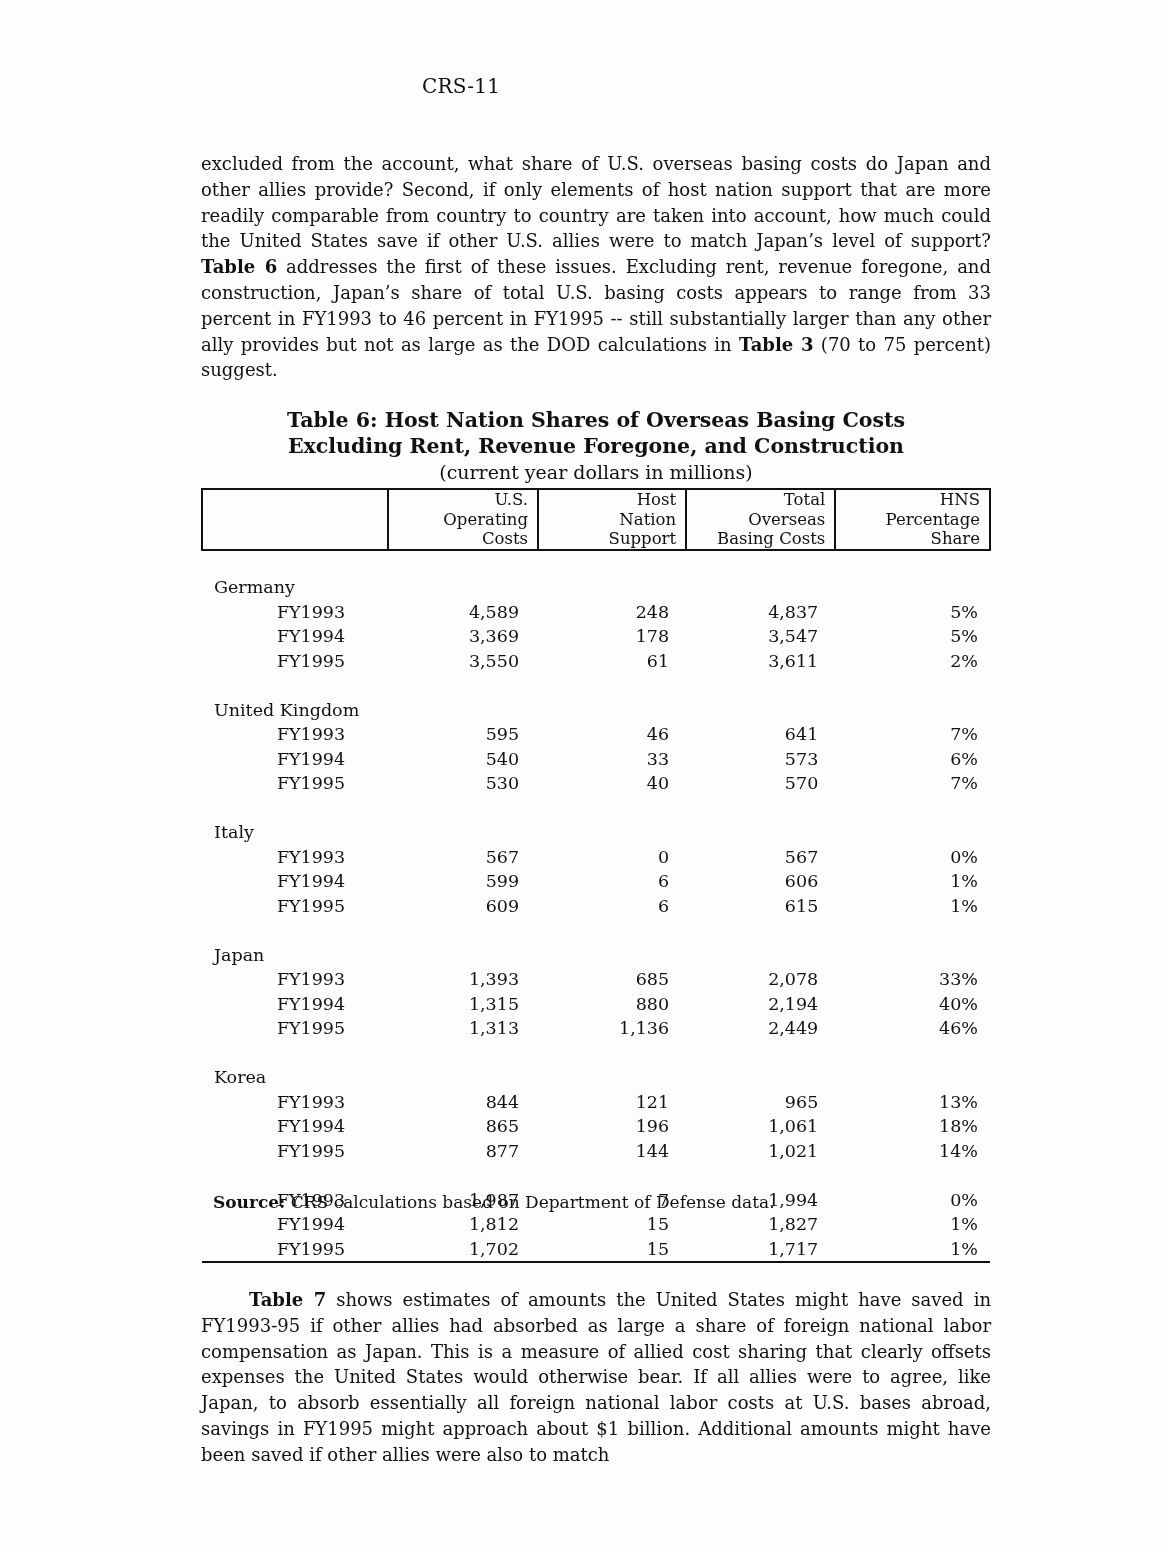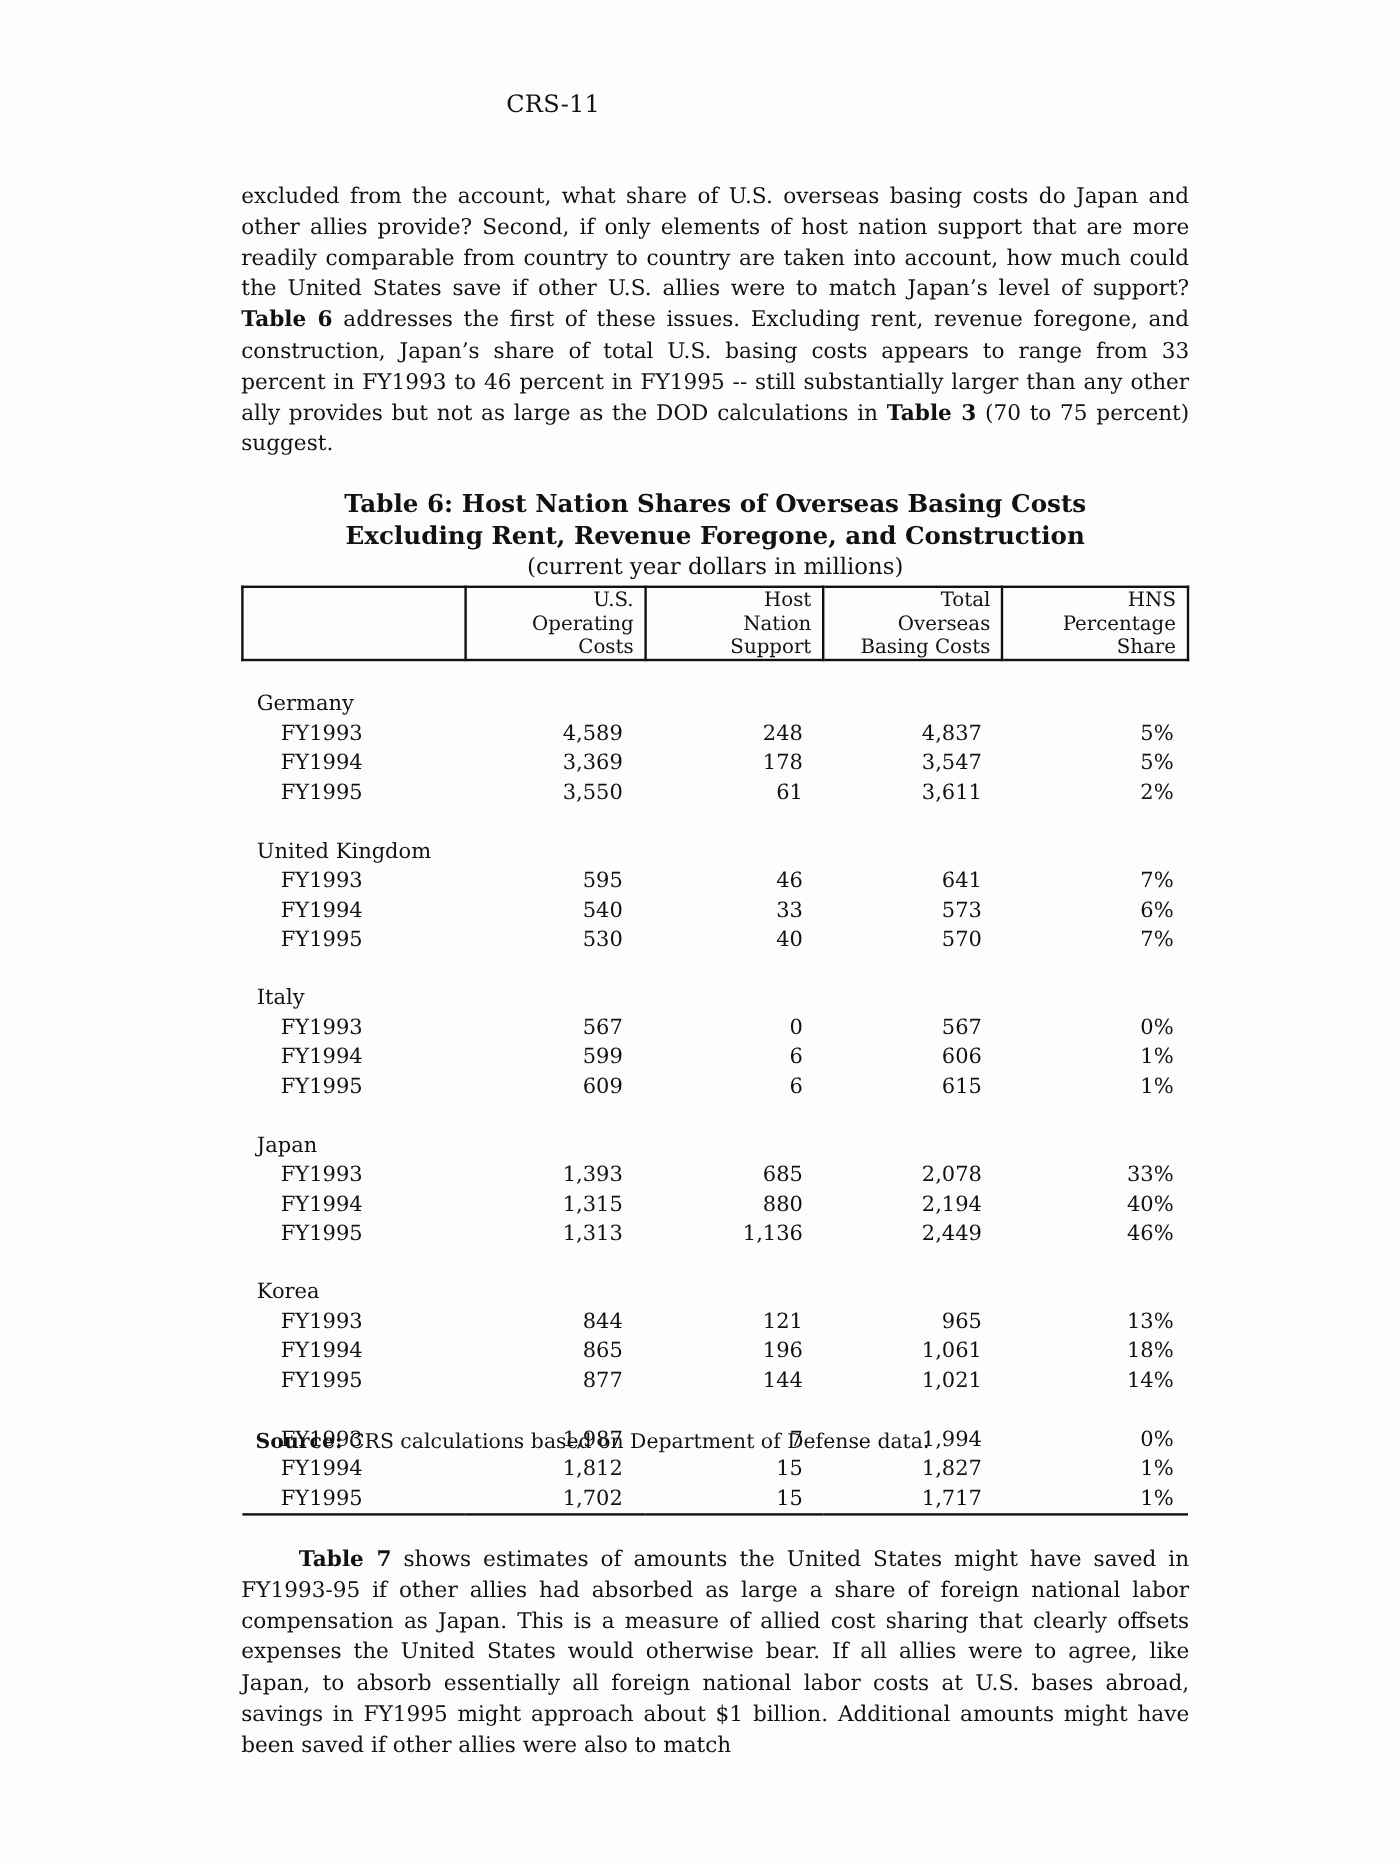--- a/index.html
+++ b/index.html
@@ -37,21 +37,21 @@
     vertical-align: top; padding: 0 9px 0 0; font-size: 16.5px; line-height: 19.5px;
     height: 58px;
   }
   .data-table thead th.blank { width: 186px; }
   .col-usop { width: 146px; }
   .col-hns { width: 146px; }
   .col-total { width: 146px; }
   .col-pct { width: 150px; }
   .data-table tbody td { padding: 0; height: 24.5px; line-height: 24.5px; text-align: right; }
   .data-table tbody td.label { text-align: left; padding-left: 12px; }
-  .data-table tbody td.yr { text-align: left; padding-left: 32px; }
+  .data-table tbody td.yr { text-align: center; padding-left: 32px; }
   .data-table tbody td.c1 { padding-right: 19px; }
   .data-table tbody td.c2 { padding-right: 17px; text-align: right; }
   .data-table tbody td.c3 { padding-right: 17px; }
   .data-table tbody td.c4 { padding-right: 12px; }
   .spacer-top td { height: 22px; }
   .group-gap td { height: 5px; }
   .last-row td { border-bottom: 2px solid #111; }
   .source {
     position: absolute; top: 1191px; left: 213px; font-size: 17px; line-height: 22px;
   }

